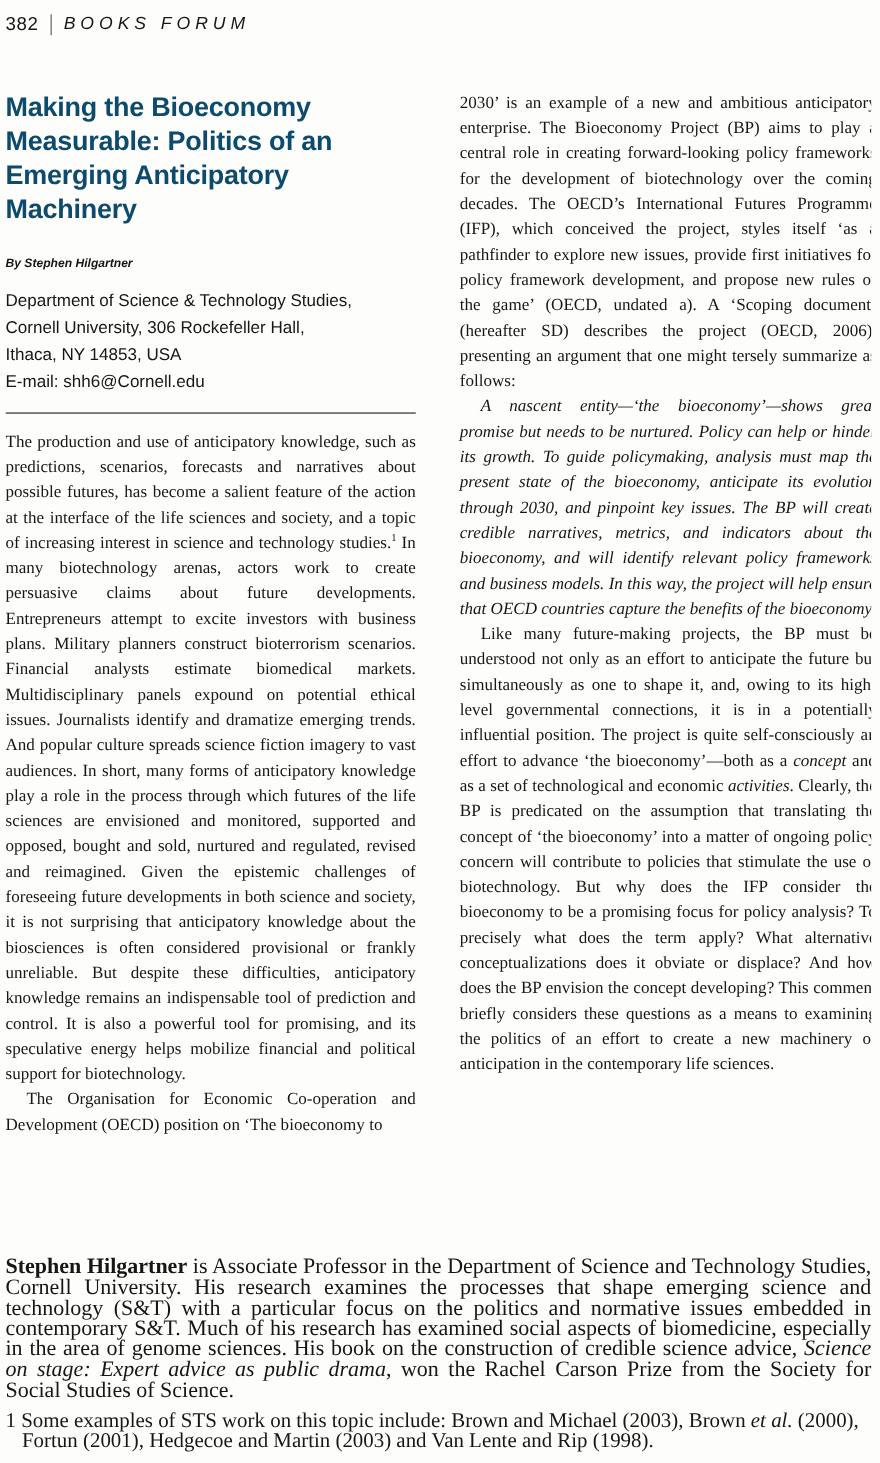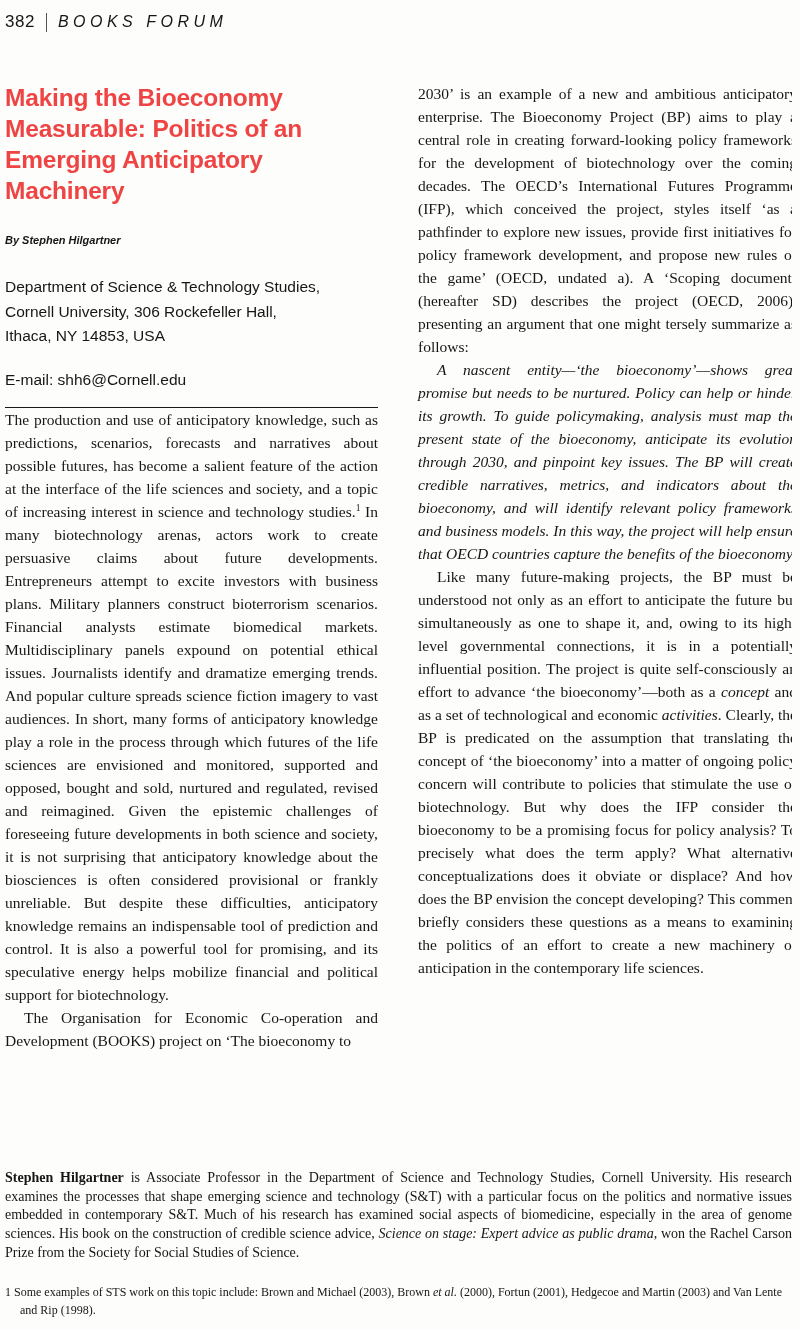--- a/index.html
+++ b/index.html
@@ -32,61 +32,60 @@
     margin-top: 50px; flex: 0 1 auto;
     overflow: hidden;
   }
   .col-left  { width: 373px; flex: 0 0 auto; }
   .col-right { width: 379px; flex: 0 0 auto; }
 
   .title {
     margin: 0;
     font-family: "Liberation Sans", sans-serif;
     font-weight: 700; font-size: 24.5px; line-height: 31px;
-    letter-spacing: -0.2px; max-width: 330px; color: #ef4444;
+    letter-spacing: -0.2px; max-width: 330px; color: #0c4a6e;
   }
   .byline {
     font-family: "Liberation Sans", sans-serif;
     font-weight: 700; font-style: italic;
     font-size: 11px; margin-top: 28px;
   }
   .affiliation {
     font-family: "Liberation Sans", sans-serif;
     font-size: 15.5px; line-height: 24.5px;
-    margin-top: 29px; white-space: pre-line;
+    margin-top: 16px; white-space: pre-line;
   }
   .contact {
-    margin-top: 19px;
     font-family: "Liberation Sans", sans-serif;
     font-size: 15.5px; line-height: 24.5px;
   }
   .divider {
     border: 0; border-top: 1.4px solid #1a1a1a;
     margin: 15px 0 0 0; width: 100%;
   }
 
   .body-text {
     font-size: 15.5px; line-height: 23px;
     text-align: justify;
   }
-  .lead { }
+  .lead { margin-top: 14px; }
   .indent { text-indent: 19px; }
   .quote { font-style: italic; }
   sup { font-size: 0.62em; line-height: 0; }
 
   
   .page-footer { margin-top: auto; flex: 0 0 auto; padding-top: 18px; }
   .bio {
-    font-size: 14px; line-height: 18.8px;
+    font-size: 20px; line-height: 18.8px;
     text-align: justify;
     font-family: Liberation Serif, serif;
   }
   .footnote {
-    margin-top: 20px;
-    font-size: 12px; line-height: 18.6px;
+    margin-top: 9px;
+    font-size: 19px; line-height: 18.6px;
     padding-left: 15px; text-indent: -15px;
   }
 </style>
 </head>
 <body>
 
 <div class="page">
 
   <header class="page-header">
     <span class="page-number">382</span>
@@ -100,21 +99,21 @@
       <h1 class="title">Making the Bioeconomy Measurable: Politics of an Emerging Anticipatory Machinery</h1>
       <p class="byline">By Stephen Hilgartner</p>
       <p class="affiliation">Department of Science &amp; Technology Studies,
 Cornell University, 306 Rockefeller Hall,
 Ithaca, NY 14853, USA</p>
       <div class="contact">
         <p>E-mail: shh6@Cornell.edu</p>
       </div>
       <hr class="divider">
       <p class="body-text lead"><span>The production and use of anticipatory knowledge, such as predictions, scenarios, forecasts and narratives about possible futures, has become a salient feature of the action at the interface of the life sciences and society, and a topic of increasing interest in science and technology studies.</span><sup>1</sup><span> In many biotechnology arenas, actors work to create persuasive claims about future developments. Entrepreneurs attempt to excite investors with business plans. Military planners construct bioterrorism scenarios. Financial analysts estimate biomedical markets. Multidisciplinary panels expound on potential ethical issues. Journalists identify and dramatize emerging trends. And popular culture spreads science fiction imagery to vast audiences. In short, many forms of anticipatory knowledge play a role in the process through which futures of the life sciences are envisioned and monitored, supported and opposed, bought and sold, nurtured and regulated, revised and reimagined. Given the epistemic challenges of foreseeing future developments in both science and society, it is not surprising that anticipatory knowledge about the biosciences is often considered provisional or frankly unreliable. But despite these difficulties, anticipatory knowledge remains an indispensable tool of prediction and control. It is also a powerful tool for promising, and its speculative energy helps mobilize financial and political support for biotechnology.</span></p>
-      <p class="body-text indent">The Organisation for Economic Co-operation and Development (BOOKS) project on ‘The bioeconomy to</p>
+      <p class="body-text indent">The Organisation for Economic Co-operation and Development (OECD) position on ‘The bioeconomy to</p>
     </section>
 
     <section class="col-right">
       <p class="body-text">2030’ is an example of a new and ambitious anticipatory enterprise. The Bioeconomy Project (BP) aims to play a central role in creating forward-looking policy frameworks for the development of biotechnology over the coming decades. The OECD’s International Futures Programme (IFP), which conceived the project, styles itself ‘as a pathfinder to explore new issues, provide first initiatives for policy framework development, and propose new rules of the game’ (OECD, undated a). A ‘Scoping document’ (hereafter SD) describes the project (OECD, 2006), presenting an argument that one might tersely summarize as follows:</p>
       <p class="body-text quote indent">A nascent entity—‘the bioeconomy’—shows great promise but needs to be nurtured. Policy can help or hinder its growth. To guide policymaking, analysis must map the present state of the bioeconomy, anticipate its evolution through 2030, and pinpoint key issues. The BP will create credible narratives, metrics, and indicators about the bioeconomy, and will identify relevant policy frameworks and business models. In this way, the project will help ensure that OECD countries capture the benefits of the bioeconomy.</p>
       <p class="body-text indent"><span>Like many future-making projects, the BP must be understood not only as an effort to anticipate the future but simultaneously as one to shape it, and, owing to its high-level governmental connections, it is in a potentially influential position. The project is quite self-consciously an effort to advance ‘the bioeconomy’—both as a </span><span style="font-style: italic;">concept</span><span> and as a set of technological and economic </span><span style="font-style: italic;">activities</span><span>. Clearly, the BP is predicated on the assumption that translating the concept of ‘the bioeconomy’ into a matter of ongoing policy concern will contribute to policies that stimulate the use of biotechnology. But why does the IFP consider the bioeconomy to be a promising focus for policy analysis? To precisely what does the term apply? What alternative conceptualizations does it obviate or displace? And how does the BP envision the concept developing? This comment briefly considers these questions as a means to examining the politics of an effort to create a new machinery of anticipation in the contemporary life sciences.</span></p>
     </section>
 
   </div>
 

